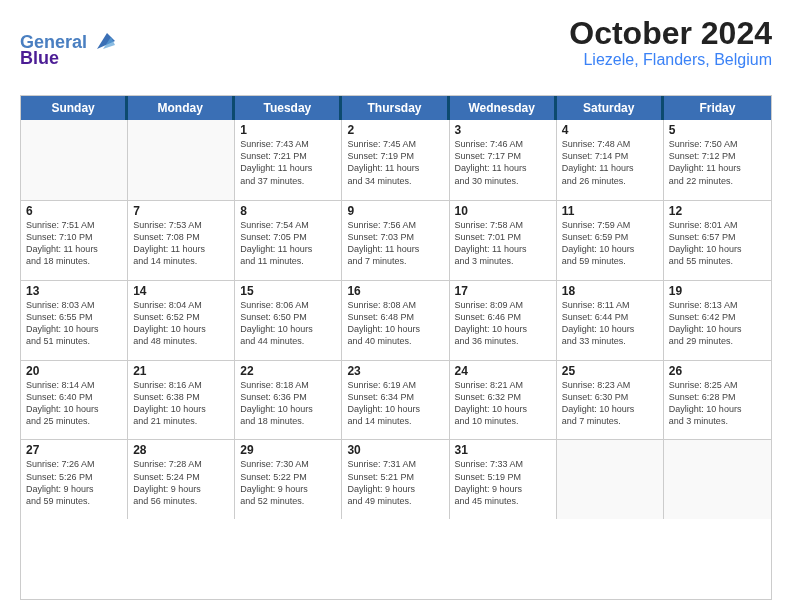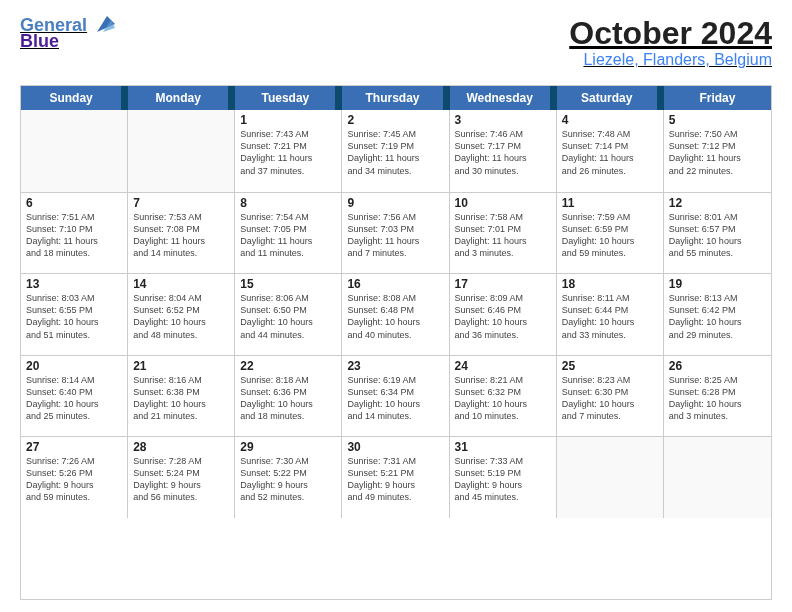--- a/index.html
+++ b/index.html
@@ -13,23 +13,22 @@
     .page {
       width: 792px;
       height: 612px;
       padding: 16px 20px 12px 20px;
       display: flex;
       flex-direction: column;
     }
     .header {
       display: flex;
       justify-content: space-between;
-      align-items: flex-start;
-      margin-bottom: 16px;
-      text-decoration: underline;
+      align-items: flex-end;
+      margin-bottom: 26px;
     }
     .logo {
       display: flex;
       align-items: center;
       gap: 0;
     }
     .logo-text {
       font-size: 18px;
       font-weight: bold;
       color: #333;
@@ -60,21 +59,21 @@
       display: grid;
       grid-template-columns: repeat(7, 1fr);
       background: #3a6fb5;
     }
     .cal-header-cell {
       color: #fff;
       font-size: 12px;
       font-weight: bold;
       text-align: center;
       padding: 5px 4px;
-      border-right: 7px solid #0c4a6e;
+      border-right: 3px solid #0c4a6e;
     }
     .cal-header-cell:last-child { border-right: none; }
     .cal-body {
       flex: 1;
       display: grid;
       grid-template-rows: repeat(6, 1fr);
     }
     .cal-row {
       display: grid;
       grid-template-columns: repeat(7, 1fr);

